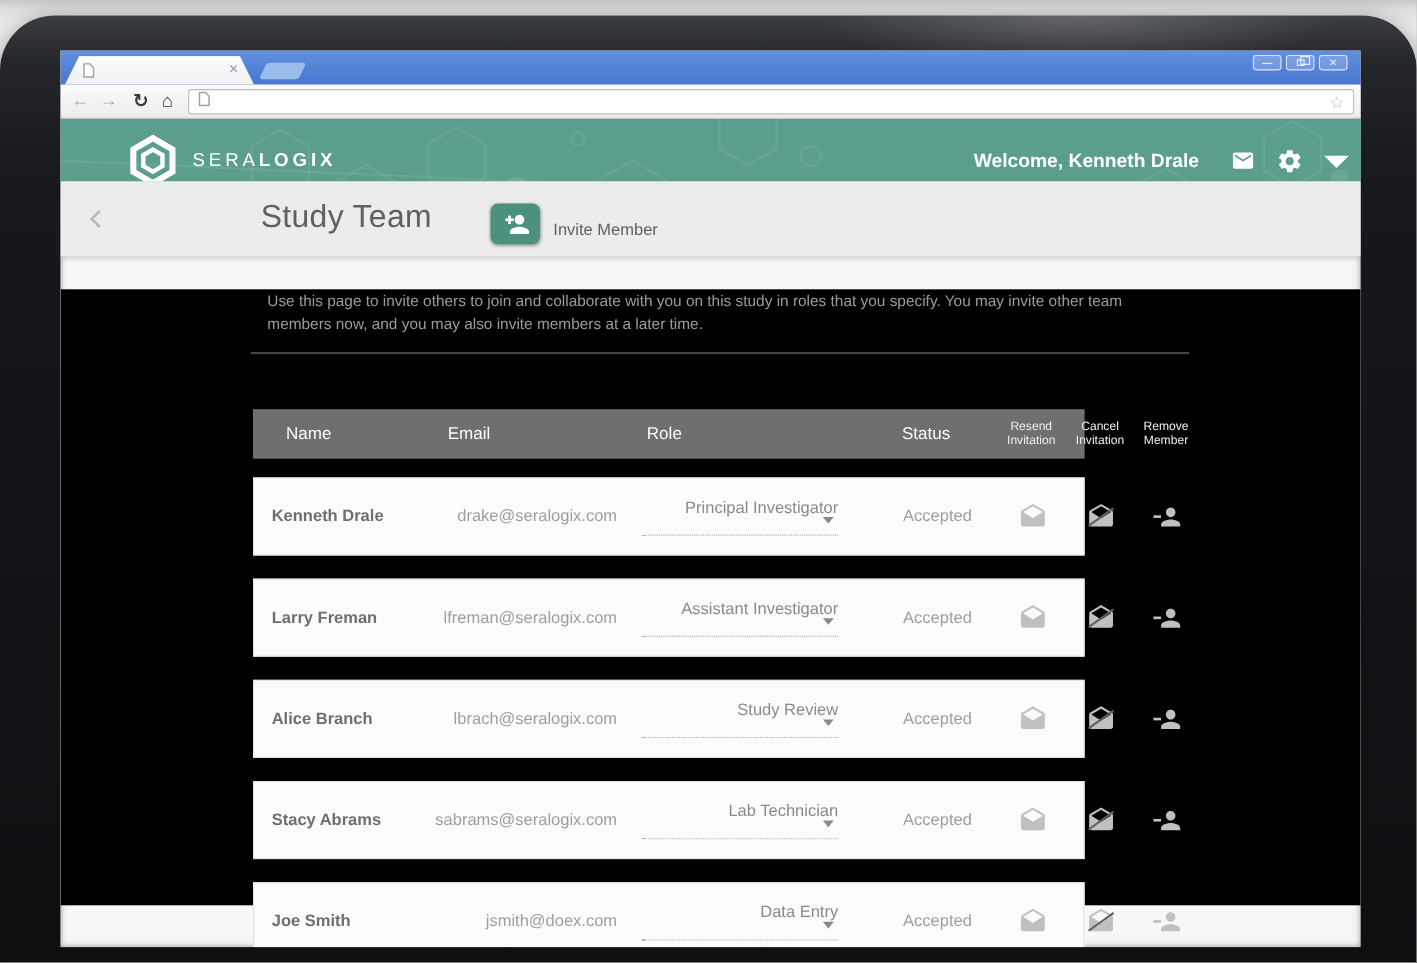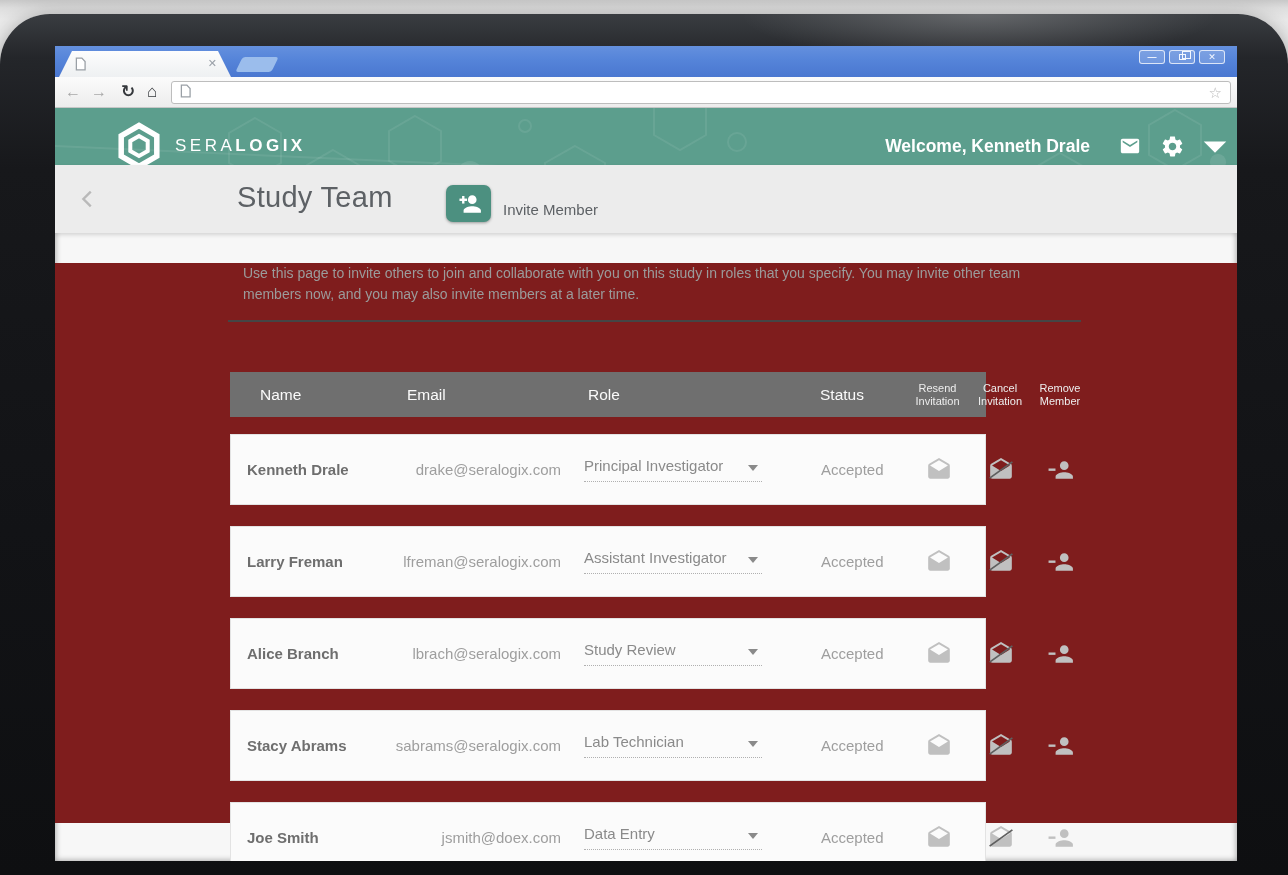--- a/index.html
+++ b/index.html
@@ -64,41 +64,41 @@
   .subheader { position:relative; height:68px; background:#ececec;
                box-shadow:0 2px 4px rgba(0,0,0,.14); z-index:2; }
   .back-chevron { position:absolute; left:22px; top:22px; }
   .page-title { position:absolute; left:182px; top:16px; font-size:29px; font-weight:500; color:#5d6165; letter-spacing:.3px; }
   .invite-btn { position:absolute; left:391px; top:20px; width:45px; height:37px; border:none;
                 background:#4C9080; border-radius:7px; display:flex; align-items:center; justify-content:center;
                 box-shadow:0 1px 3px rgba(0,0,0,.35); cursor:pointer; }
   .invite-label { position:absolute; left:448px; top:36px; font-size:15px; color:#5d6165; }
 
   
-  .content { position:relative; background:#7f1d1d; height:560px; }
+  .content { position:relative; background:#000000; height:560px; }
   .intro { margin:30px 0 0 188px; width:802px; font-size:14px; line-height:21px; color:#9b9b9b; }
   .divider { margin:15px 0 0 173px; width:853px; border-top:2px solid #454545; }
 
   .team-table { margin:50px 0 0 175px; width:756px; }
   .tgrid { display:grid; grid-template-columns:145px 185px 230px 115px 65px 60px 60px; }
   .thead { height:45px; background:#6F6F6F; align-items:center; }
   .th { color:#fafafa; font-size:15.5px; }
   .th-name   { padding-left:30px; }
   .th-email  { padding-left:32px; }
   .th-role   { padding-left:28px; }
   .th-status { padding-left:30px; }
   .th-action { font-size:11px; color:#ededed; text-align:center; line-height:13px; }
 
   .rows { display:flex; flex-direction:column; gap:4px; }
   .member-row { height:71px; background:#fbfbfb; border:1px solid #e3e3e3; align-items:center;margin-top:17px; }
   .cell-name   { padding-left:16px; font-weight:bold; color:#6e6e6e; font-size:15px; }
   .cell-email  { text-align:right; color:#9e9e9e; font-size:15px; }
   .cell-role   { padding-left:23px; }
   .role-select { width:178px; display:flex; justify-content:space-between; align-items:flex-end;
-                 padding-bottom:7px; border-bottom:1px dotted #b0b0b0; cursor:pointer; }
+                 padding-bottom:7px; border-bottom:1px dotted #b0b0b0; cursor:pointer;flex-direction:column; }
   .role-text { font-size:15px; color:#8a8a8a; }
   .role-caret { width:0; height:0; border-left:5px solid transparent; border-right:5px solid transparent;
                 border-top:6px solid #8a8a8a; margin:0 4px 3px 0; }
   .cell-status { padding-left:30px; color:#9e9e9e; font-size:15px; }
   .cell-action { display:flex; justify-content:center; }
   .action-btn { background:none; border:none; cursor:pointer; padding:0; display:flex; }
 
   .empty-row { height:26px; background:#fbfbfb; border:1px solid #e6e6e6; position:relative; }
   .empty-dash { position:absolute; left:578px; top:12px; width:11px; height:2px; background:#dadada; }
 </style>

